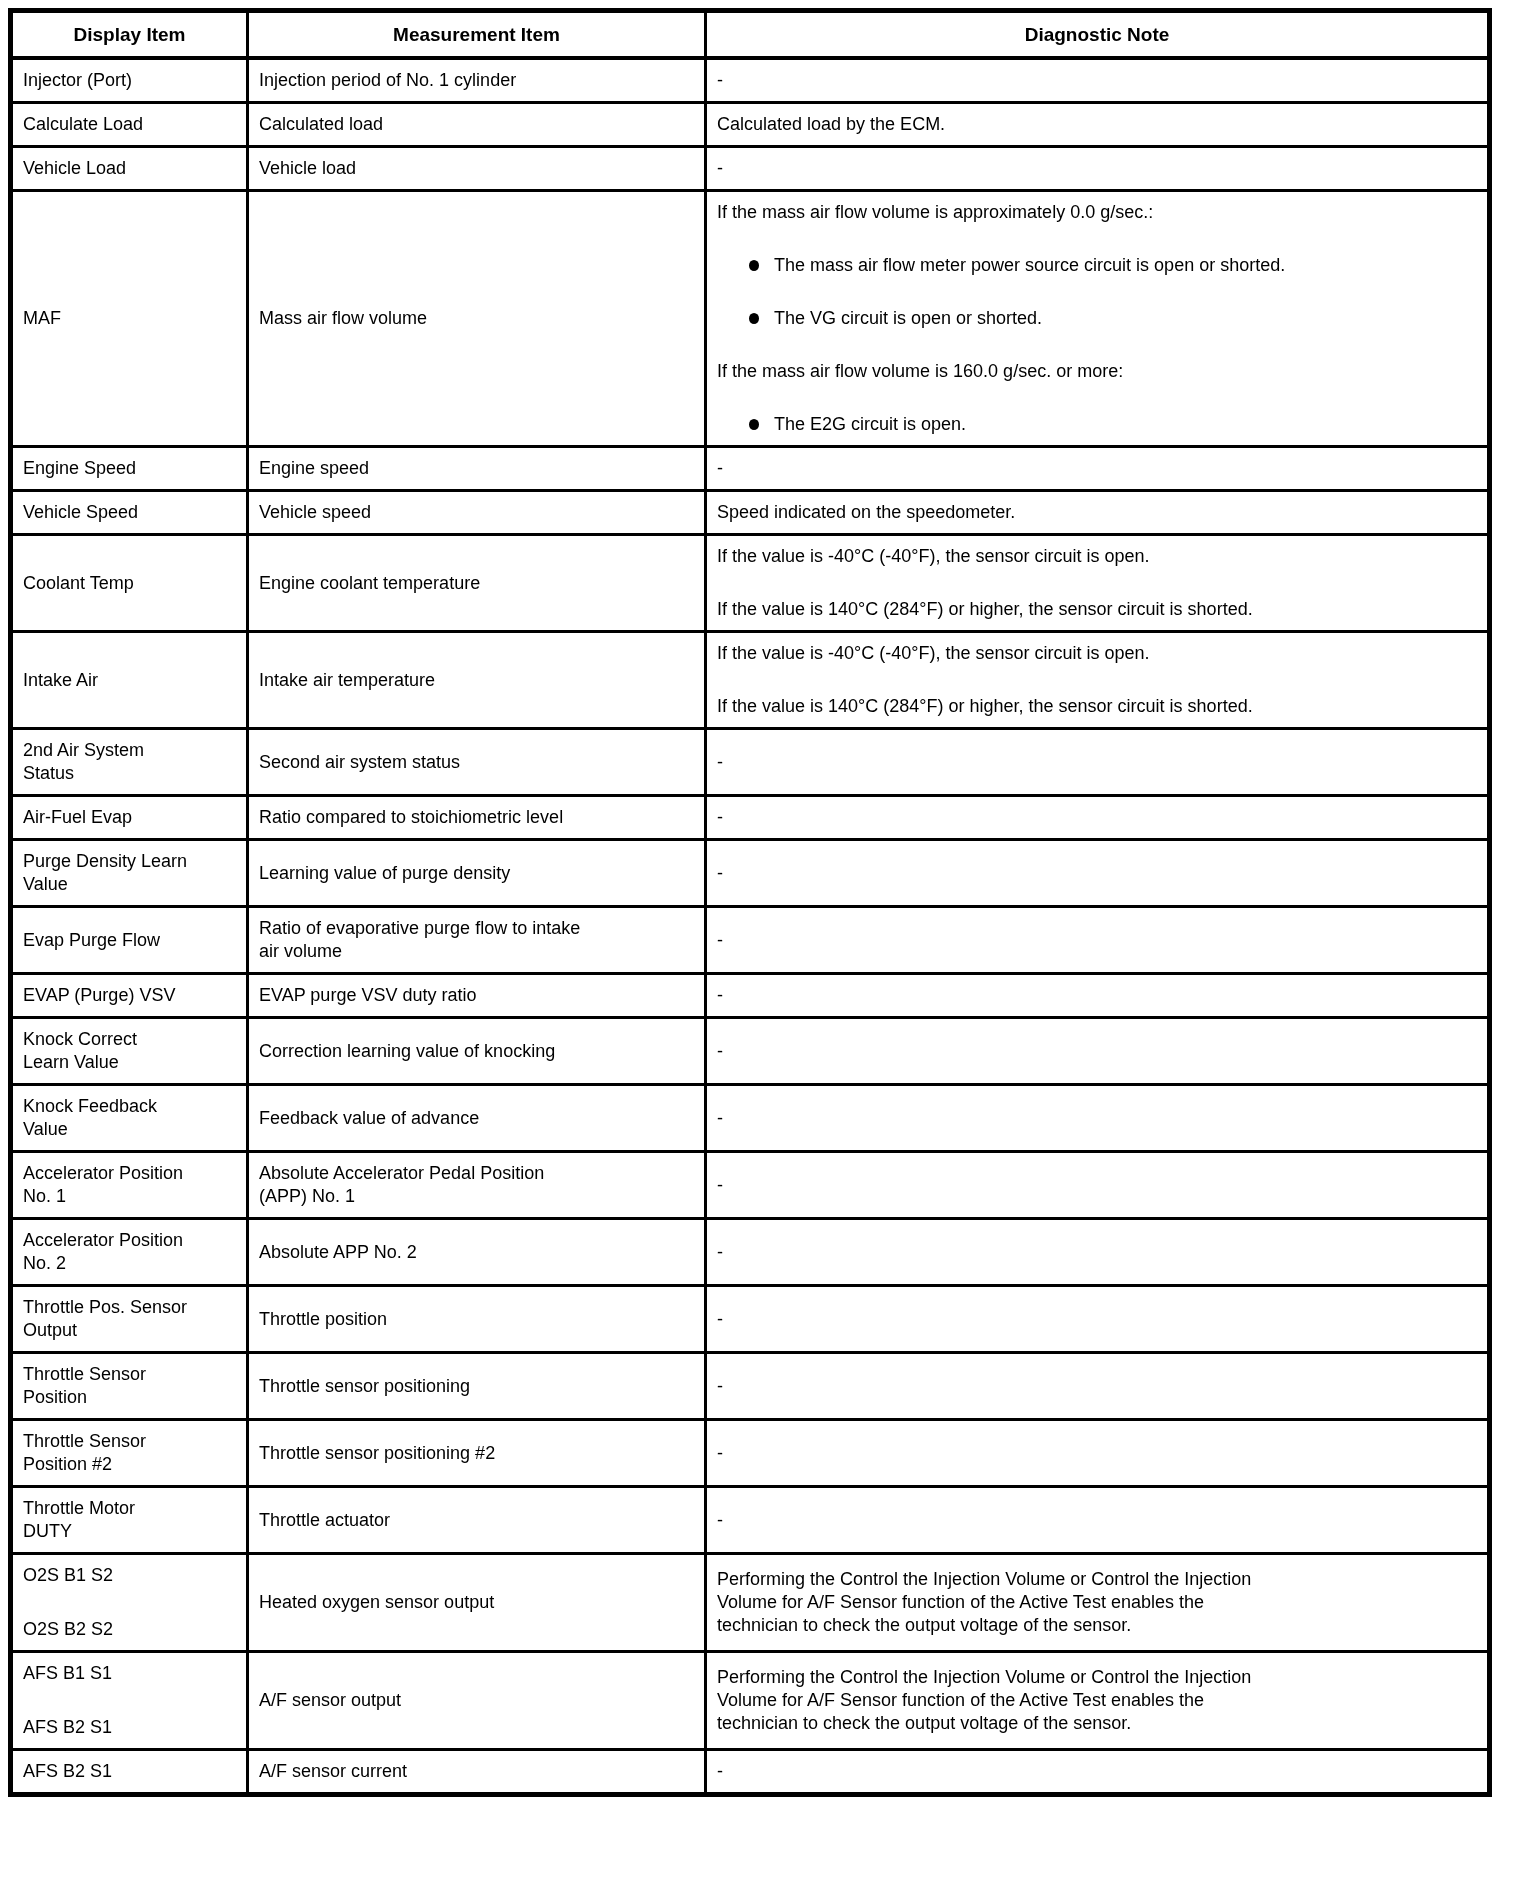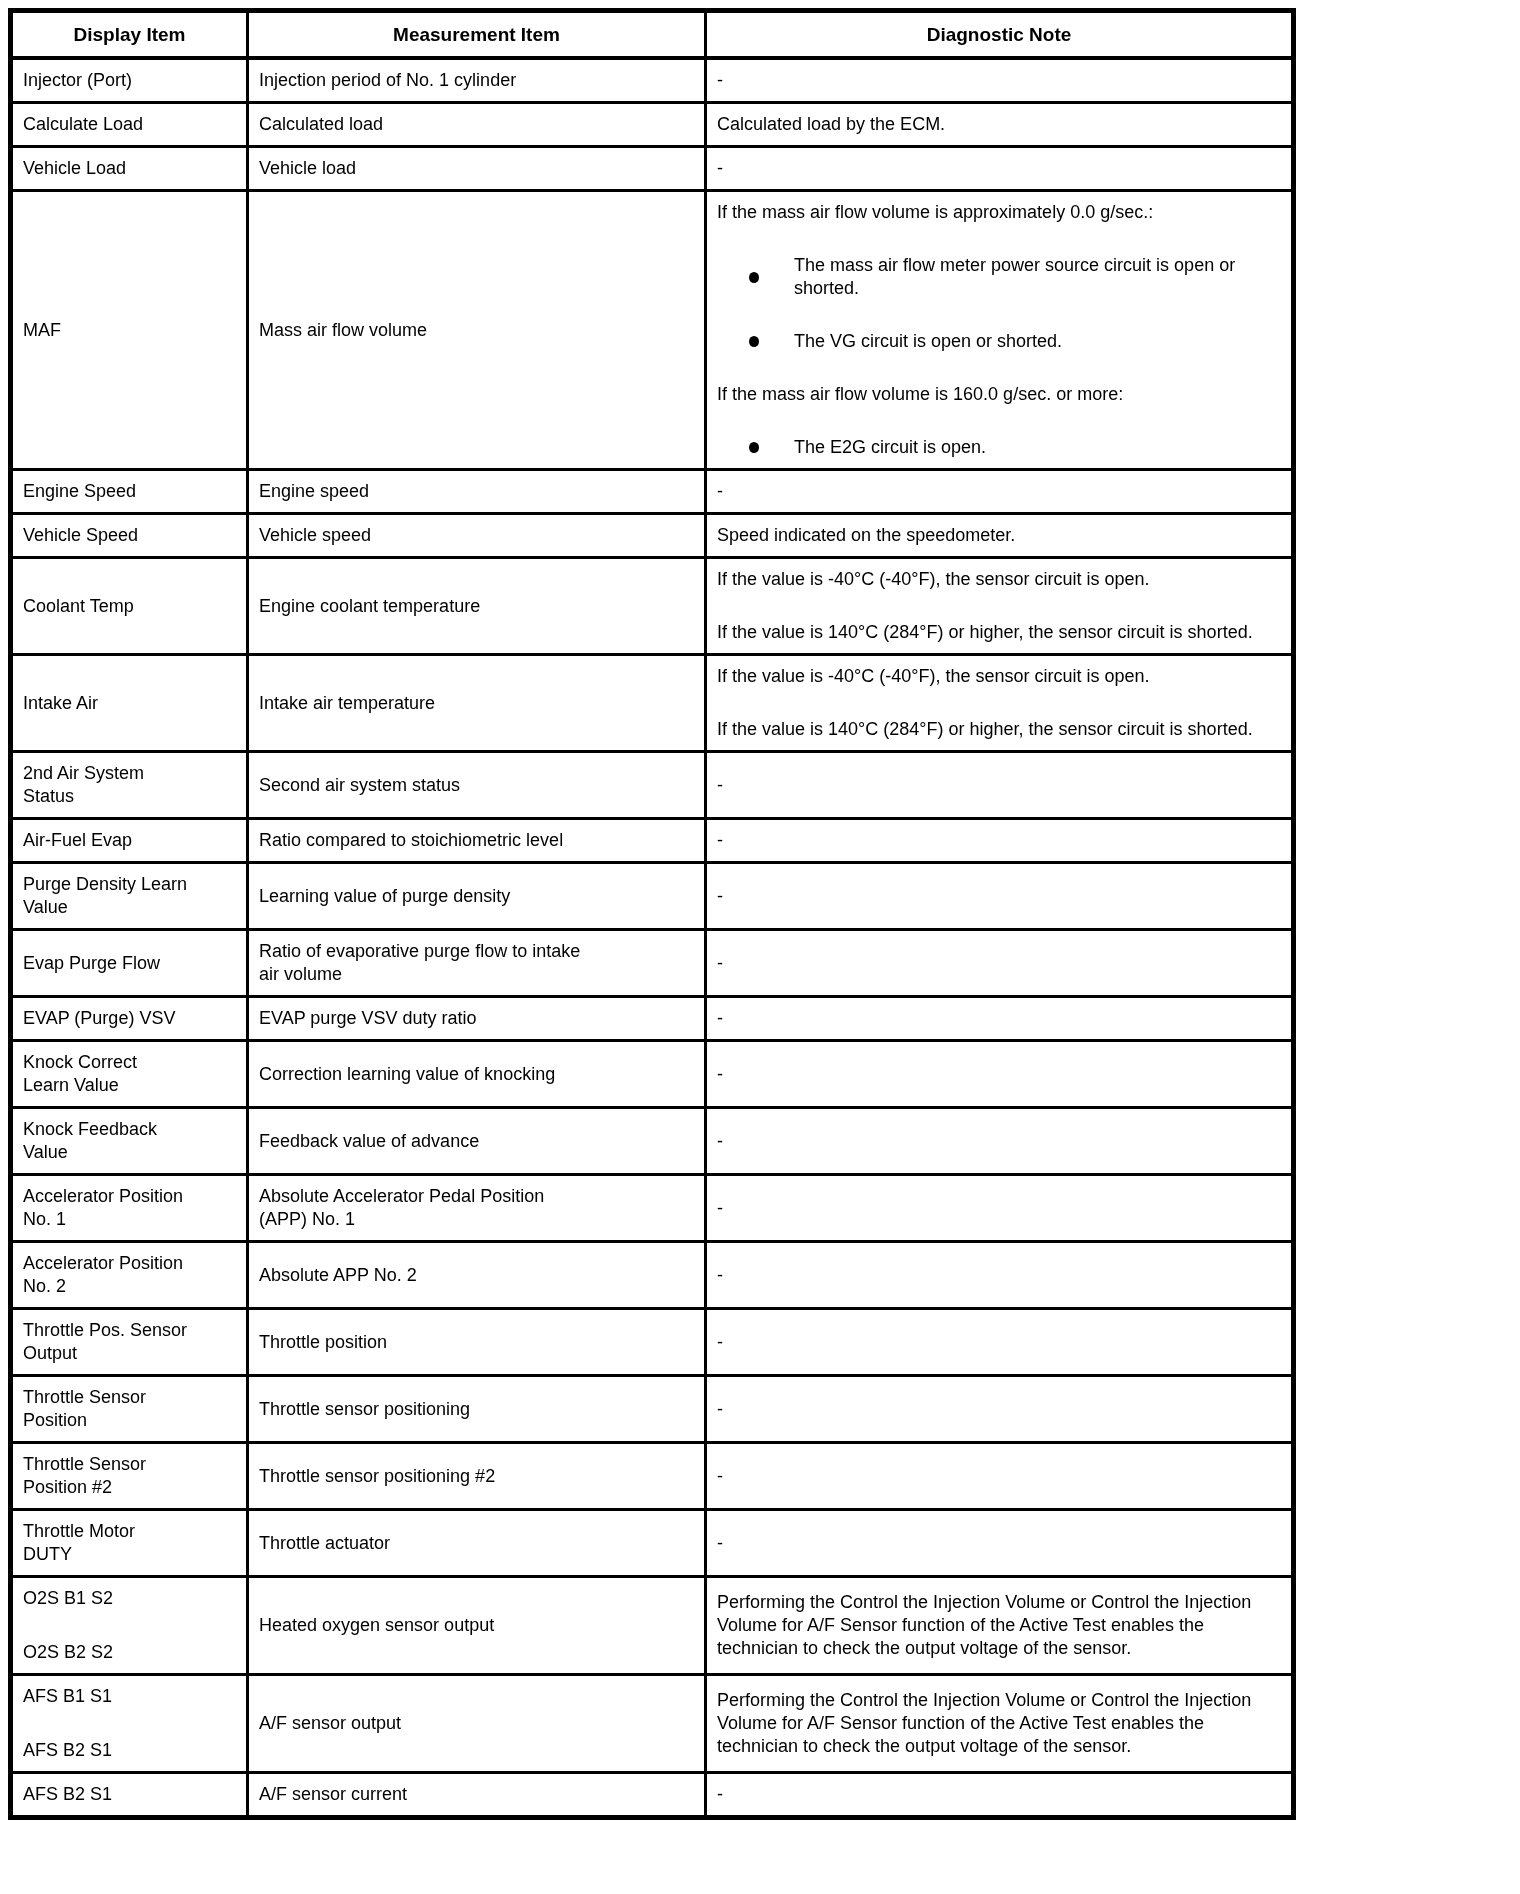--- a/index.html
+++ b/index.html
@@ -8,21 +8,21 @@
     background: #ffffff;
   }
   body {
     width: 1520px;
     font-family: "Liberation Sans", "DejaVu Sans", sans-serif;
     color: #000000;
   }
   table.diag {
     border-collapse: collapse;
     table-layout: fixed;
-    width: 1288px;
+    width: 1484px;
     margin: 8px;
     border: 5px solid #000000;
     background: #ffffff;
   }
   col.c1 { width: 237px; }
   col.c2 { width: 458px; }
   th {
     border: 3px solid #000000;
     border-bottom-width: 4px;
     font-size: 19px;
@@ -37,21 +37,21 @@
     line-height: 23px;
     padding: 9px 10px;
     vertical-align: middle;
     text-align: left;
     word-wrap: break-word;
   }
   .line { white-space: pre-line; }
   
   td.c1 .line + .line { margin-top: 31px; }
   
-  td.c3 .seg + .seg { margin-top: 30px; gap: 20px; }
+  td.c3 .seg + .seg { margin-top: 30px; }
   .li {
     display: flex;
     align-items: center;
     padding-left: 32px;
   }
   .dot {
     flex: 0 0 auto;
     width: 10px;
     height: 11px;
     border-radius: 50%;

